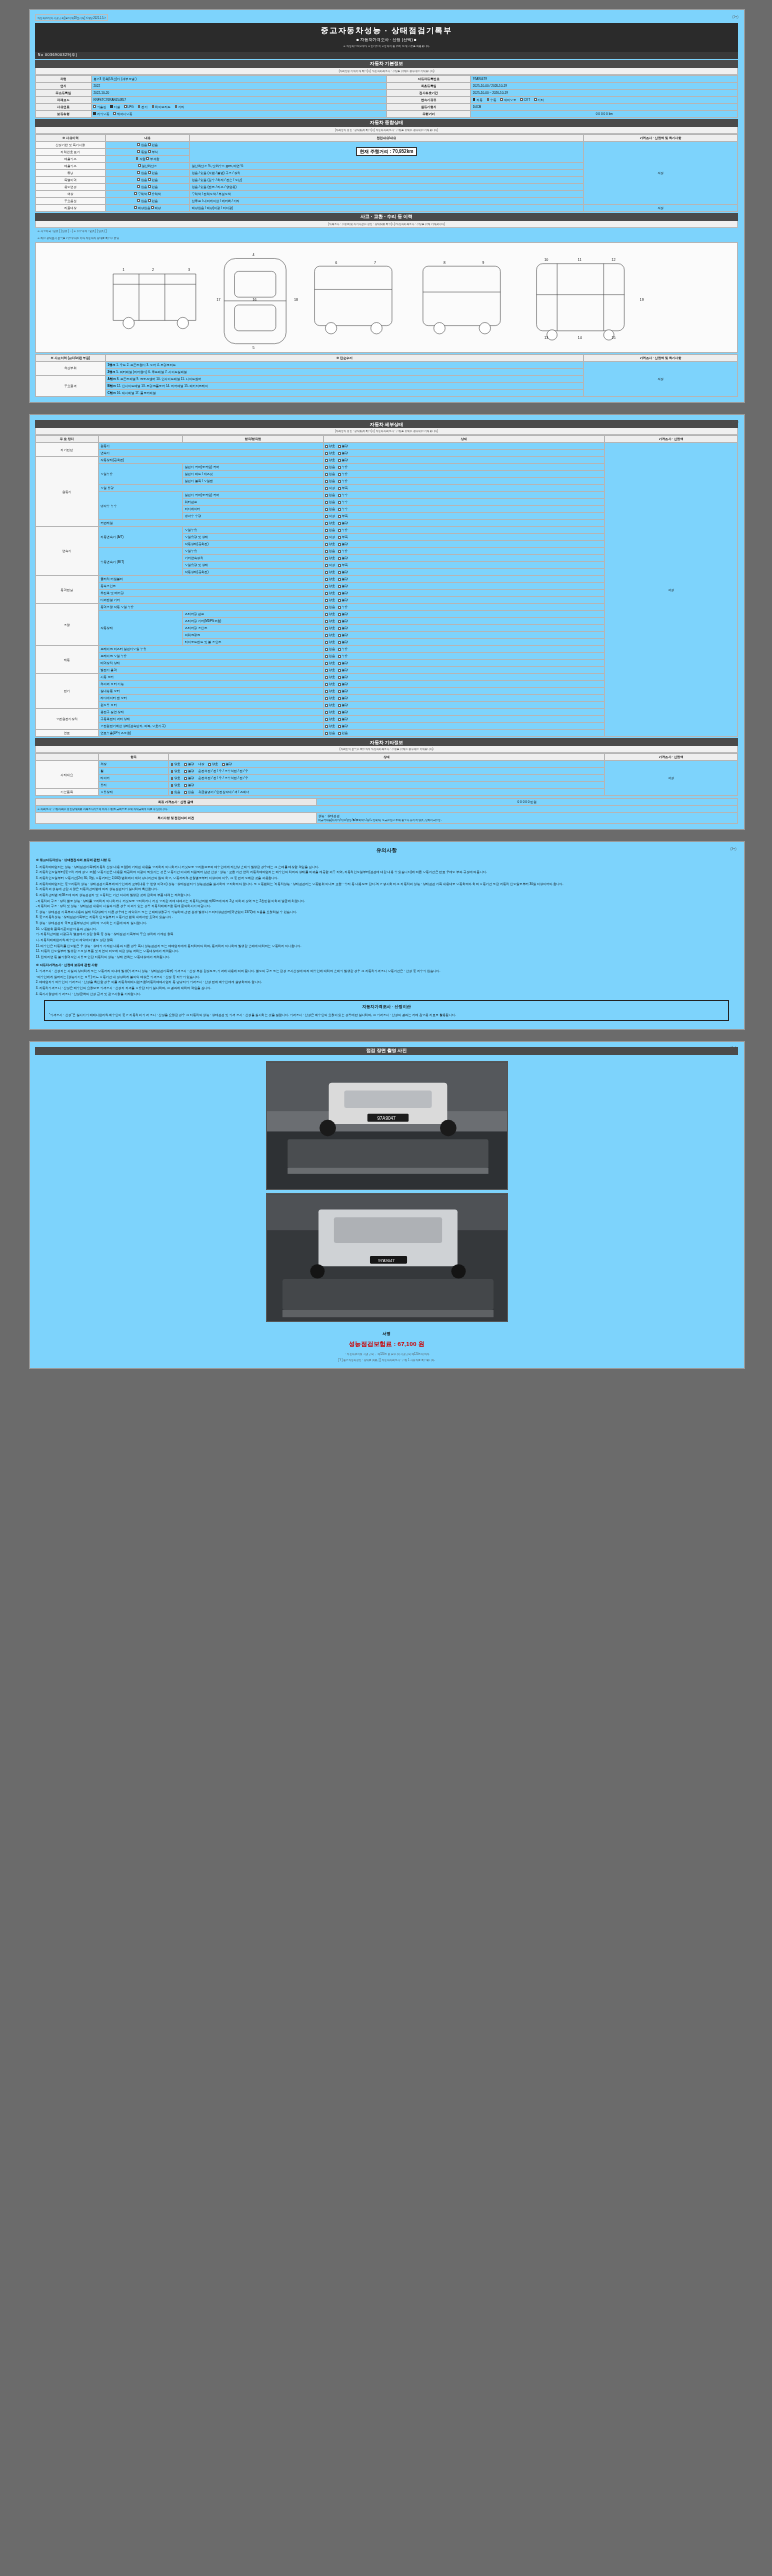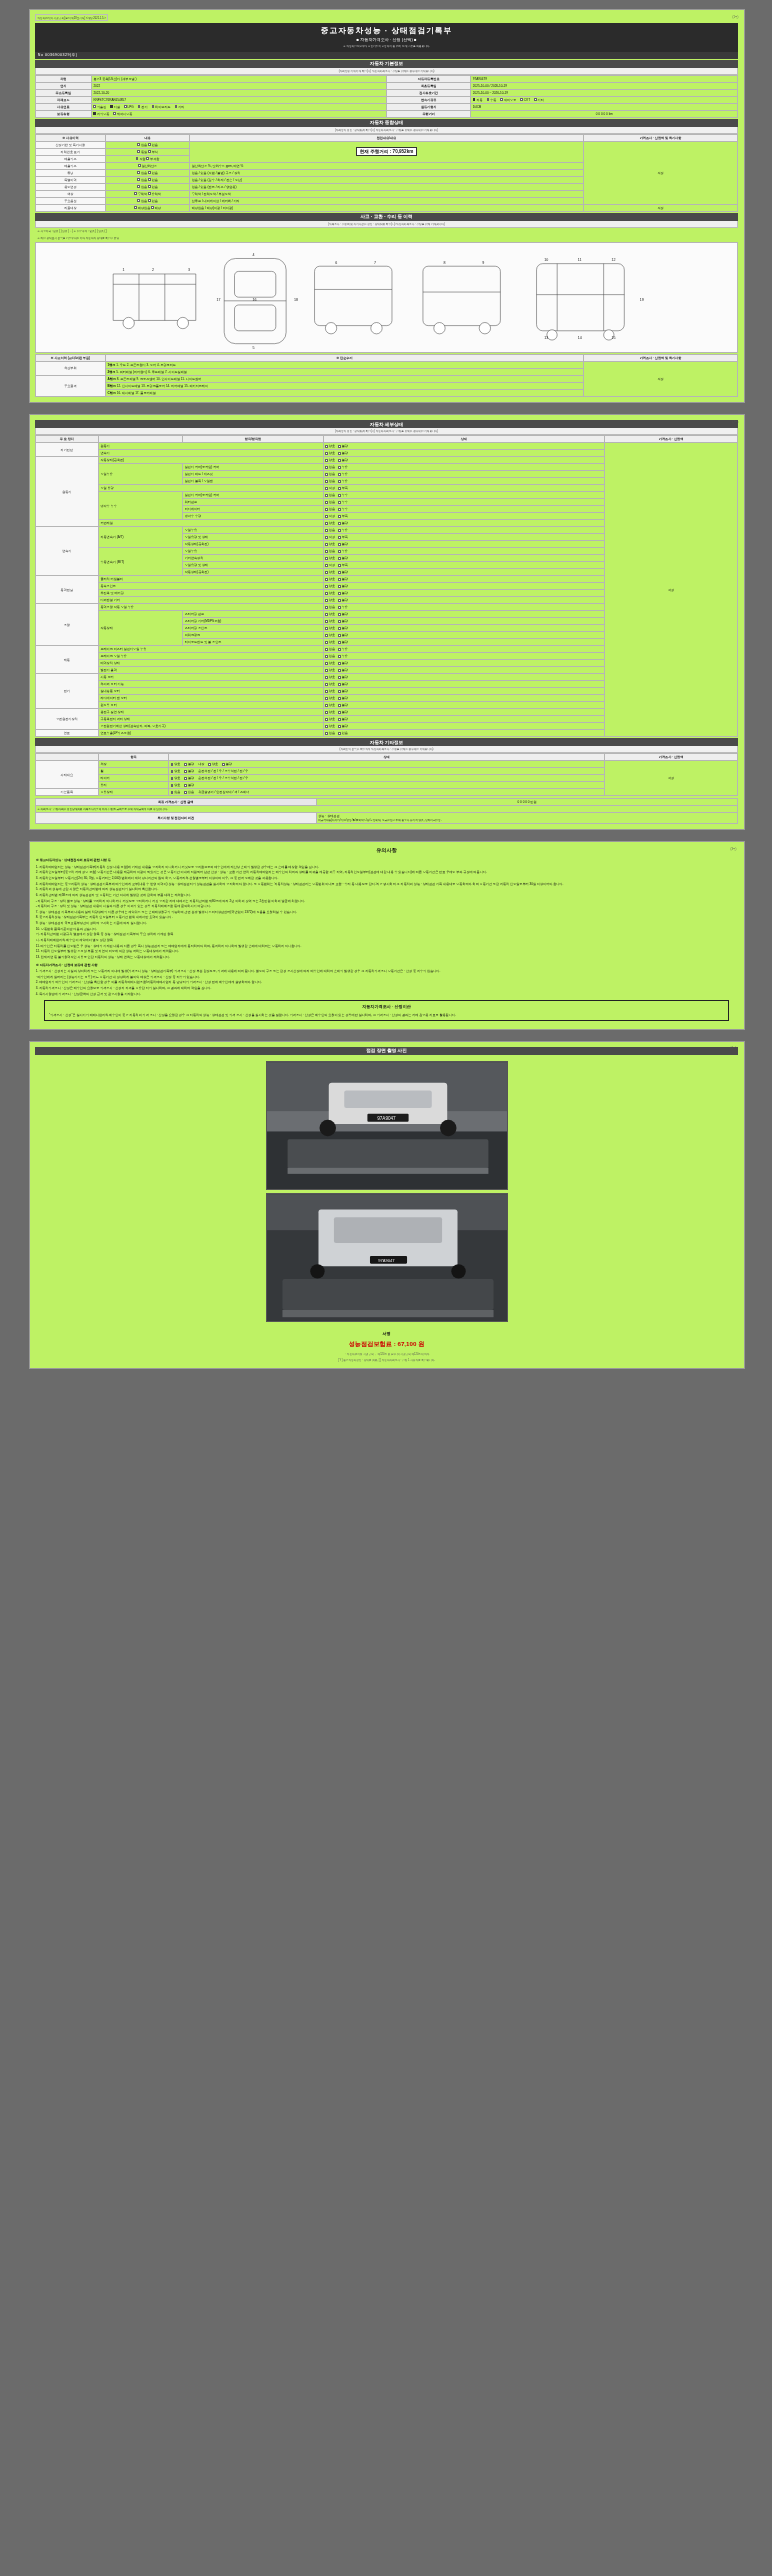--- a/index.html
+++ b/index.html
@@ -11,21 +11,21 @@
     color: #111;
     width: 773px;
   }
   .page {
     width: 773px;
     padding: 9.3px 0;
   }
   .sheet {
     width: 716px;
     margin: 0 auto 11.3px auto;
-    background: #bef264;
+    background: #7dd3fc;
     border: 0.5px solid #999;
     padding: 4.1px 5.2px 5.2px 5.2px;
     position: relative;
   }
   .tinyhdr {
     font-size: 2.6px;
     color: #333;
     border: 0.5px solid #bbb;
     display: inline-block;
     padding: 0.5px 1.5px;

